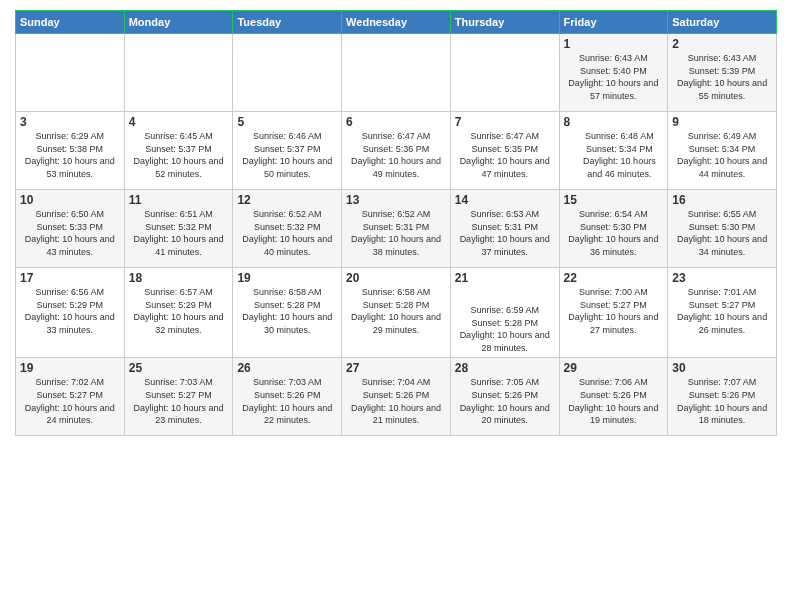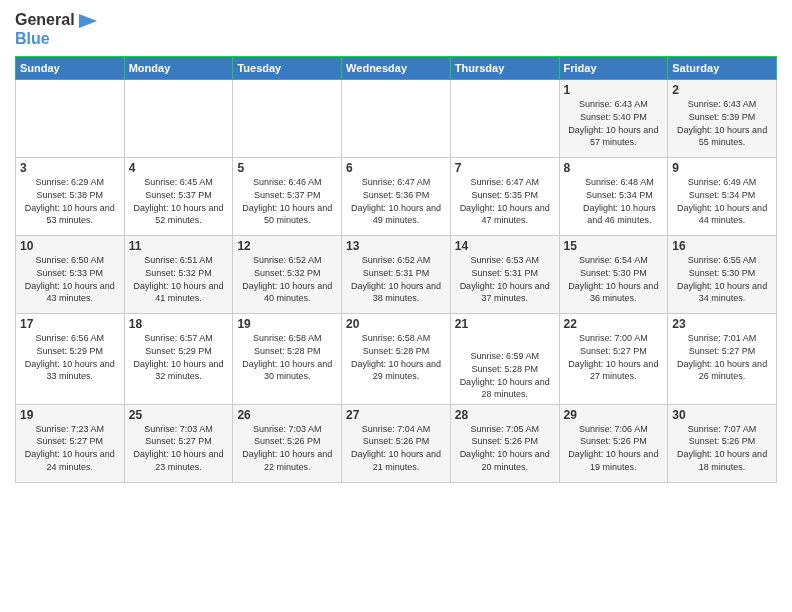--- a/index.html
+++ b/index.html
@@ -78,36 +78,20 @@
       text-align: center;
     }
     .empty-cell {
       background: #fff !important;
     }
   </style>
 </head>
 <body>
 
 <div class="page">
-  <div class="header">
-    <div class="logo">
-  <div style="line-height:1.2;">
-    <div style="font-size:16px;font-weight:bold;color:#333;">General
-      <svg style="display:inline;vertical-align:middle;" width="18" height="14" viewBox="0 0 18 14">
-        <polygon points="0,0 18,7 0,14" fill="#4a90d9"></polygon>
-      </svg>
-    </div>
-    <div style="font-size:16px;font-weight:bold;color:#4a90d9;">Blue</div>
-  </div>
-</div>
-    <div class="title-block">
-      <div class="month-title"></div>
-      <div class="subtitle"></div>
-    </div>
-  </div>
 
   <table>
     <thead>
       <tr>
       <th>Sunday</th>
           <th>Monday</th>
           <th>Tuesday</th>
           <th>Wednesday</th>
           <th>Thursday</th>
           <th>Friday</th>
@@ -262,21 +246,21 @@
           <td>
             <span class="day-num">23</span>
             <div class="day-info" style="white-space: pre-line;">Sunrise: 7:01 AM
 Sunset: 5:27 PM
 Daylight: 10 hours and 26 minutes.</div>
           </td>
         </tr>
         <tr>
           <td>
             <span class="day-num">19</span>
-            <div class="day-info" style="white-space: pre-line;">Sunrise: 7:23 AM
+            <div class="day-info" style="white-space: pre-line;">Sunrise: 7:02 AM
 Sunset: 5:27 PM
 Daylight: 10 hours and 24 minutes.</div>
           </td>
           <td>
             <span class="day-num">25</span>
             <div class="day-info" style="white-space: pre-line;">Sunrise: 7:03 AM
 Sunset: 5:27 PM
 Daylight: 10 hours and 23 minutes.</div>
           </td>
           <td>

